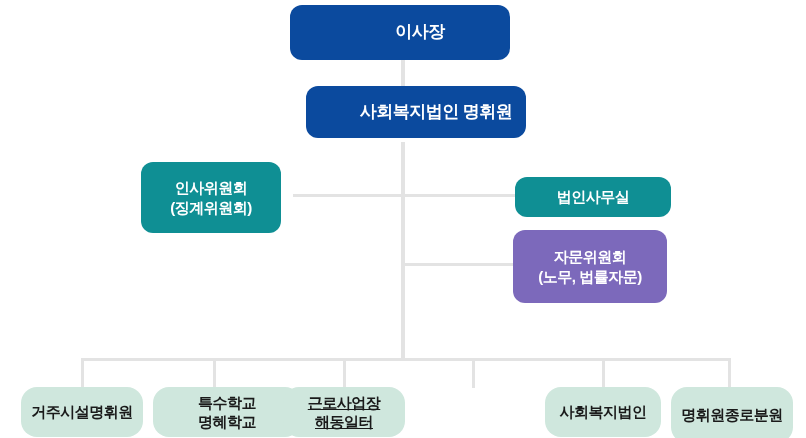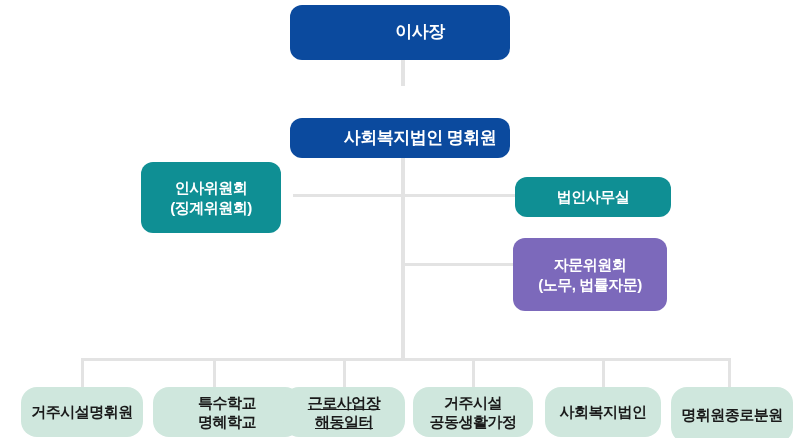--- a/index.html
+++ b/index.html
@@ -71,38 +71,36 @@
   <div class="line" style="left:81px; top:358px; width:650px; height:3px;"></div>
   <div class="line" style="left:81px; top:358px; width:3px; height:30px;"></div>
   <div class="line" style="left:213px; top:358px; width:3px; height:30px;"></div>
   <div class="line" style="left:343px; top:358px; width:3px; height:30px;"></div>
   <div class="line" style="left:472px; top:358px; width:3px; height:30px;"></div>
   <div class="line" style="left:602px; top:358px; width:3px; height:30px;"></div>
   <div class="line" style="left:728px; top:358px; width:3px; height:30px;"></div>
 
   <div class="node blue" style="left:290px; top:5px; width:220px; height:55px;">이사장</div>
 
-  <div class="node blue" style="left:290px; top:86px; width:220px; height:40px;margin-top:32px;">사회복지법인 명휘원</div>
+  <div class="node blue" style="left:306px; top:86px; width:220px; height:52px;">사회복지법인 명휘원</div>
 
   <div class="node teal" style="left:141px; top:162px; width:140px; height:71px;">인사위원회
 (징계위원회)</div>
 
   <div class="node teal" style="left:515px; top:177px; width:156px; height:40px;">법인사무실</div>
 
-  <div class="node purple" style="left:513px; top:238px; width:154px; height:73px;">자문위원회
+  <div class="node purple" style="left:513px; top:230px; width:154px; height:73px;">자문위원회
 (노무, 법률자문)</div>
 
   <div class="node mint" style="left:21px; top:387px; width:122px; height:50px;">거주시설명휘원</div>
 
   <div class="node mint" style="left:153px; top:387px; width:148px; height:50px;">특수학교
 명혜학교</div>
 
   <div class="node mint" style="left:283px; top:387px; width:122px; height:50px;text-decoration:underline;">근로사업장
 해동일터</div>
 
-  <div class="node mint" style="left:413px; top:387px; width:120px; height:50px;">거주시설
-공동생활가정</div>
 
   <div class="node mint" style="left:545px; top:387px; width:116px; height:50px;">사회복지법인</div>
 
   <div class="node mint" style="left:671px; top:387px; width:122px; height:56px;">명휘원종로분원</div>
 
 </div>
 
 </body></html>

